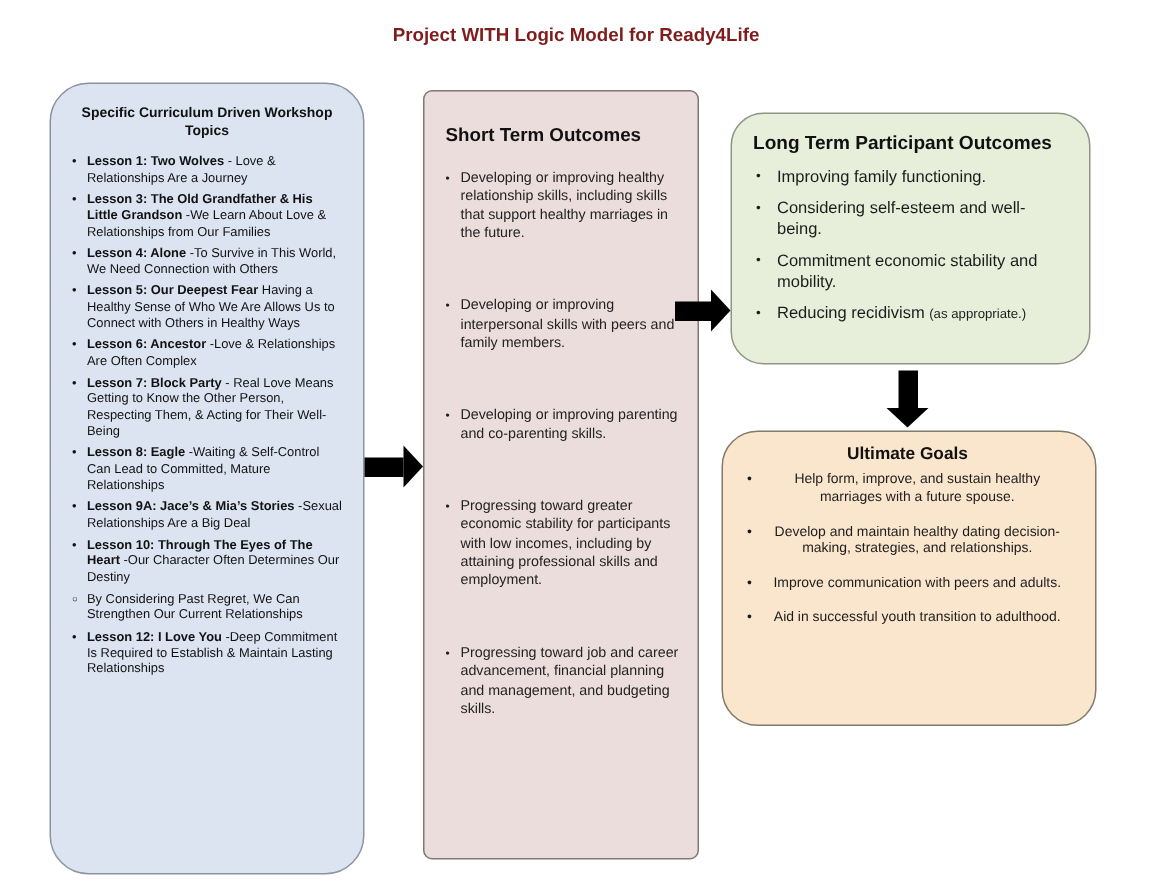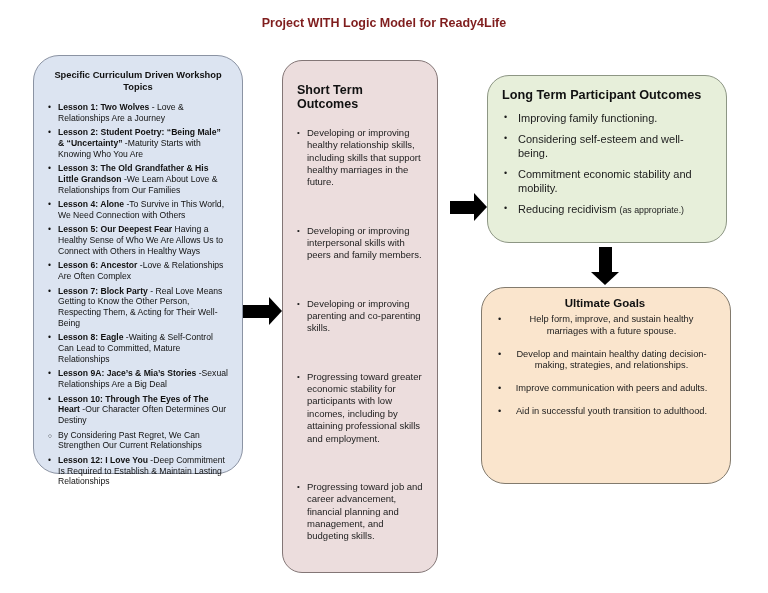--- a/index.html
+++ b/index.html
@@ -8,34 +8,34 @@
     font-family:"Liberation Sans", sans-serif; color:#111; overflow:hidden;
   }
   .title {
     position:absolute; top:16px; left:0; width:768px; text-align:center;
     font-size:12.5px; font-weight:bold; color:#7f1d1d;
   }
   .box { position:absolute; box-sizing:border-box; }
 
   
   .workshop {
-    left:33px; top:55px; width:210px; height:419px;
+    left:33px; top:55px; width:210px; height:528px;
     background:#dce4f1; border:1.5px solid #8b93a3; border-radius:26px;
     padding:13px 13px 8px 13px;
   }
   .workshop h2 { margin:0 0 9px 0; font-size:9.3px; line-height:1.3; text-align:center; font-weight:bold; }
   .workshop ul { list-style:none; margin:0; padding:0; font-size:8.6px; line-height:1.26; }
   .workshop li { position:relative; padding-left:11px; margin-bottom:3.5px; }
   .workshop li::before { content:"\2022"; position:absolute; left:1px; top:0; }
   .workshop li.circle-bullet::before { content:"\25CB"; font-size:6.5px; top:2px; }
 
   
   .short-term {
-    left:282px; top:60px; width:156px; height:513px;
-    background:#ecdddd; border:1.5px solid #837676; border-radius:20px;
+    left:282px; top:60px; width:184px; height:513px;
+    background:#ecdddd; border:1.5px solid #837676; border-radius:6px;
     padding:22px 12px 10px 14px;
   }
   .short-term h2 { margin:0 0 16px 0; font-size:12.5px; font-weight:bold; }
   .short-term ul { list-style:none; margin:0; padding:0; font-size:9.5px; line-height:1.3; color:#222; }
   .short-term li { position:relative; padding-left:10px; margin-bottom:36px; }
   .short-term li::before { content:"\2022"; position:absolute; left:0; top:1px; font-size:8px; }
 
   
   .long-term {
     left:487px; top:75px; width:240px; height:168px;
@@ -82,21 +82,20 @@
 <body>
 
 <div class="canvas">
 
   <div class="title">Project WITH Logic Model for Ready4Life</div>
 
   <section class="box workshop">
     <h2>Specific Curriculum Driven Workshop Topics</h2>
     <ul>
         <li><b>Lesson 1: Two Wolves</b> - Love &amp; Relationships Are a Journey</li>
-        <li><b>Lesson 2: Student Poetry: “Being Male” &amp; “Uncertainty”</b> -Maturity Starts with Knowing Who You Are</li>
         <li><b>Lesson 3: The Old Grandfather &amp; His Little Grandson</b> -We Learn About Love &amp; Relationships from Our Families</li>
         <li><b>Lesson 4: Alone</b> -To Survive in This World, We Need Connection with Others</li>
         <li><b>Lesson 5: Our Deepest Fear</b> Having a Healthy Sense of Who We Are Allows Us to Connect with Others in Healthy Ways</li>
         <li><b>Lesson 6: Ancestor</b> -Love &amp; Relationships Are Often Complex</li>
         <li><b>Lesson 7: Block Party</b> - Real Love Means Getting to Know the Other Person, Respecting Them, &amp; Acting for Their Well-Being</li>
         <li><b>Lesson 8: Eagle</b> -Waiting &amp; Self-Control Can Lead to Committed, Mature Relationships</li>
         <li><b>Lesson 9A: Jace’s &amp; Mia’s Stories</b> -Sexual Relationships Are a Big Deal</li>
         <li><b>Lesson 10: Through The Eyes of The Heart</b> -Our Character Often Determines Our Destiny</li>
         <li class="circle-bullet">By Considering Past Regret, We Can Strengthen Our Current Relationships</li>
         <li><b>Lesson 12: I Love You</b> -Deep Commitment Is Required to Establish &amp; Maintain Lasting Relationships</li>

